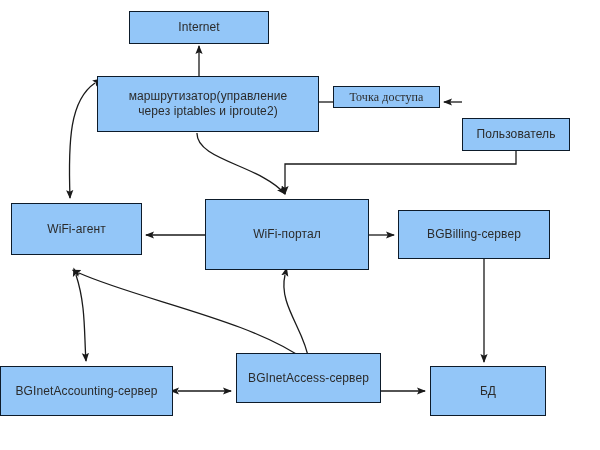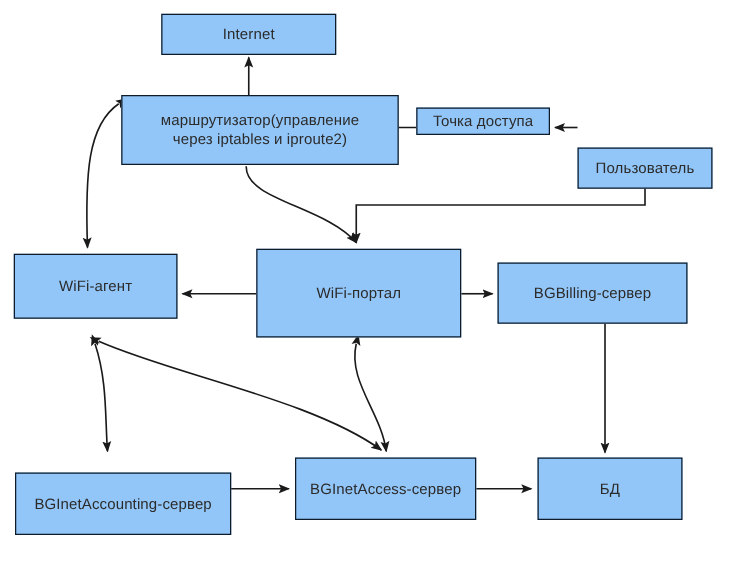--- a/index.html
+++ b/index.html
@@ -39,27 +39,27 @@
     line-height: 15px;
     letter-spacing: 0.1px;
     padding: 10px 4px;
   }
   .node .node-label {
     display: block;
     white-space: pre-line;
   }
   .node-internet      { left: 129px; top: 11px;  width: 140px; height: 33px; }
   .node-router        { left: 97px;  top: 76px;  width: 222px; height: 56px; }
-  .node-ap            { left: 333px; top: 86px;  width: 107px; height: 18px; }
+  .node-ap            { left: 333px; top: 86px;  width: 107px; height: 18px; font-family: Liberation Serif, serif; }
   .node-user          { left: 462px; top: 86px;  width: 108px; height: 33px; margin-top: 32px; }
   .node-wifi-agent    { left: 11px;  top: 203px; width: 131px; height: 52px; }
   .node-wifi-portal   { left: 205px; top: 199px; width: 164px; height: 71px; align-items: center; }
   .node-bgbilling     { left: 398px; top: 210px; width: 152px; height: 49px; }
-  .node-accounting    { left: 12px;   top: 366px; width: 173px; height: 50px; margin-top: 12px; }
-  .node-access        { left: 236px; top: 366px; width: 145px; height: 50px; }
+  .node-accounting    { left: 0px;   top: 366px; width: 173px; height: 50px; }
+  .node-access        { left: 236px; top: 353px; width: 145px; height: 50px; }
   .node-bd            { left: 430px; top: 366px; width: 116px; height: 50px; }
 </style>
 </head>
 <body>
 
 <div id="diagram-canvas">
 
   <svg id="edge-layer" viewBox="0 0 600 450" width="600" height="450" xmlns="http://www.w3.org/2000/svg">
     <defs>
       <marker id="arrowhead" markerWidth="9" markerHeight="9" refX="8" refY="4" orient="auto" markerUnits="userSpaceOnUse">

